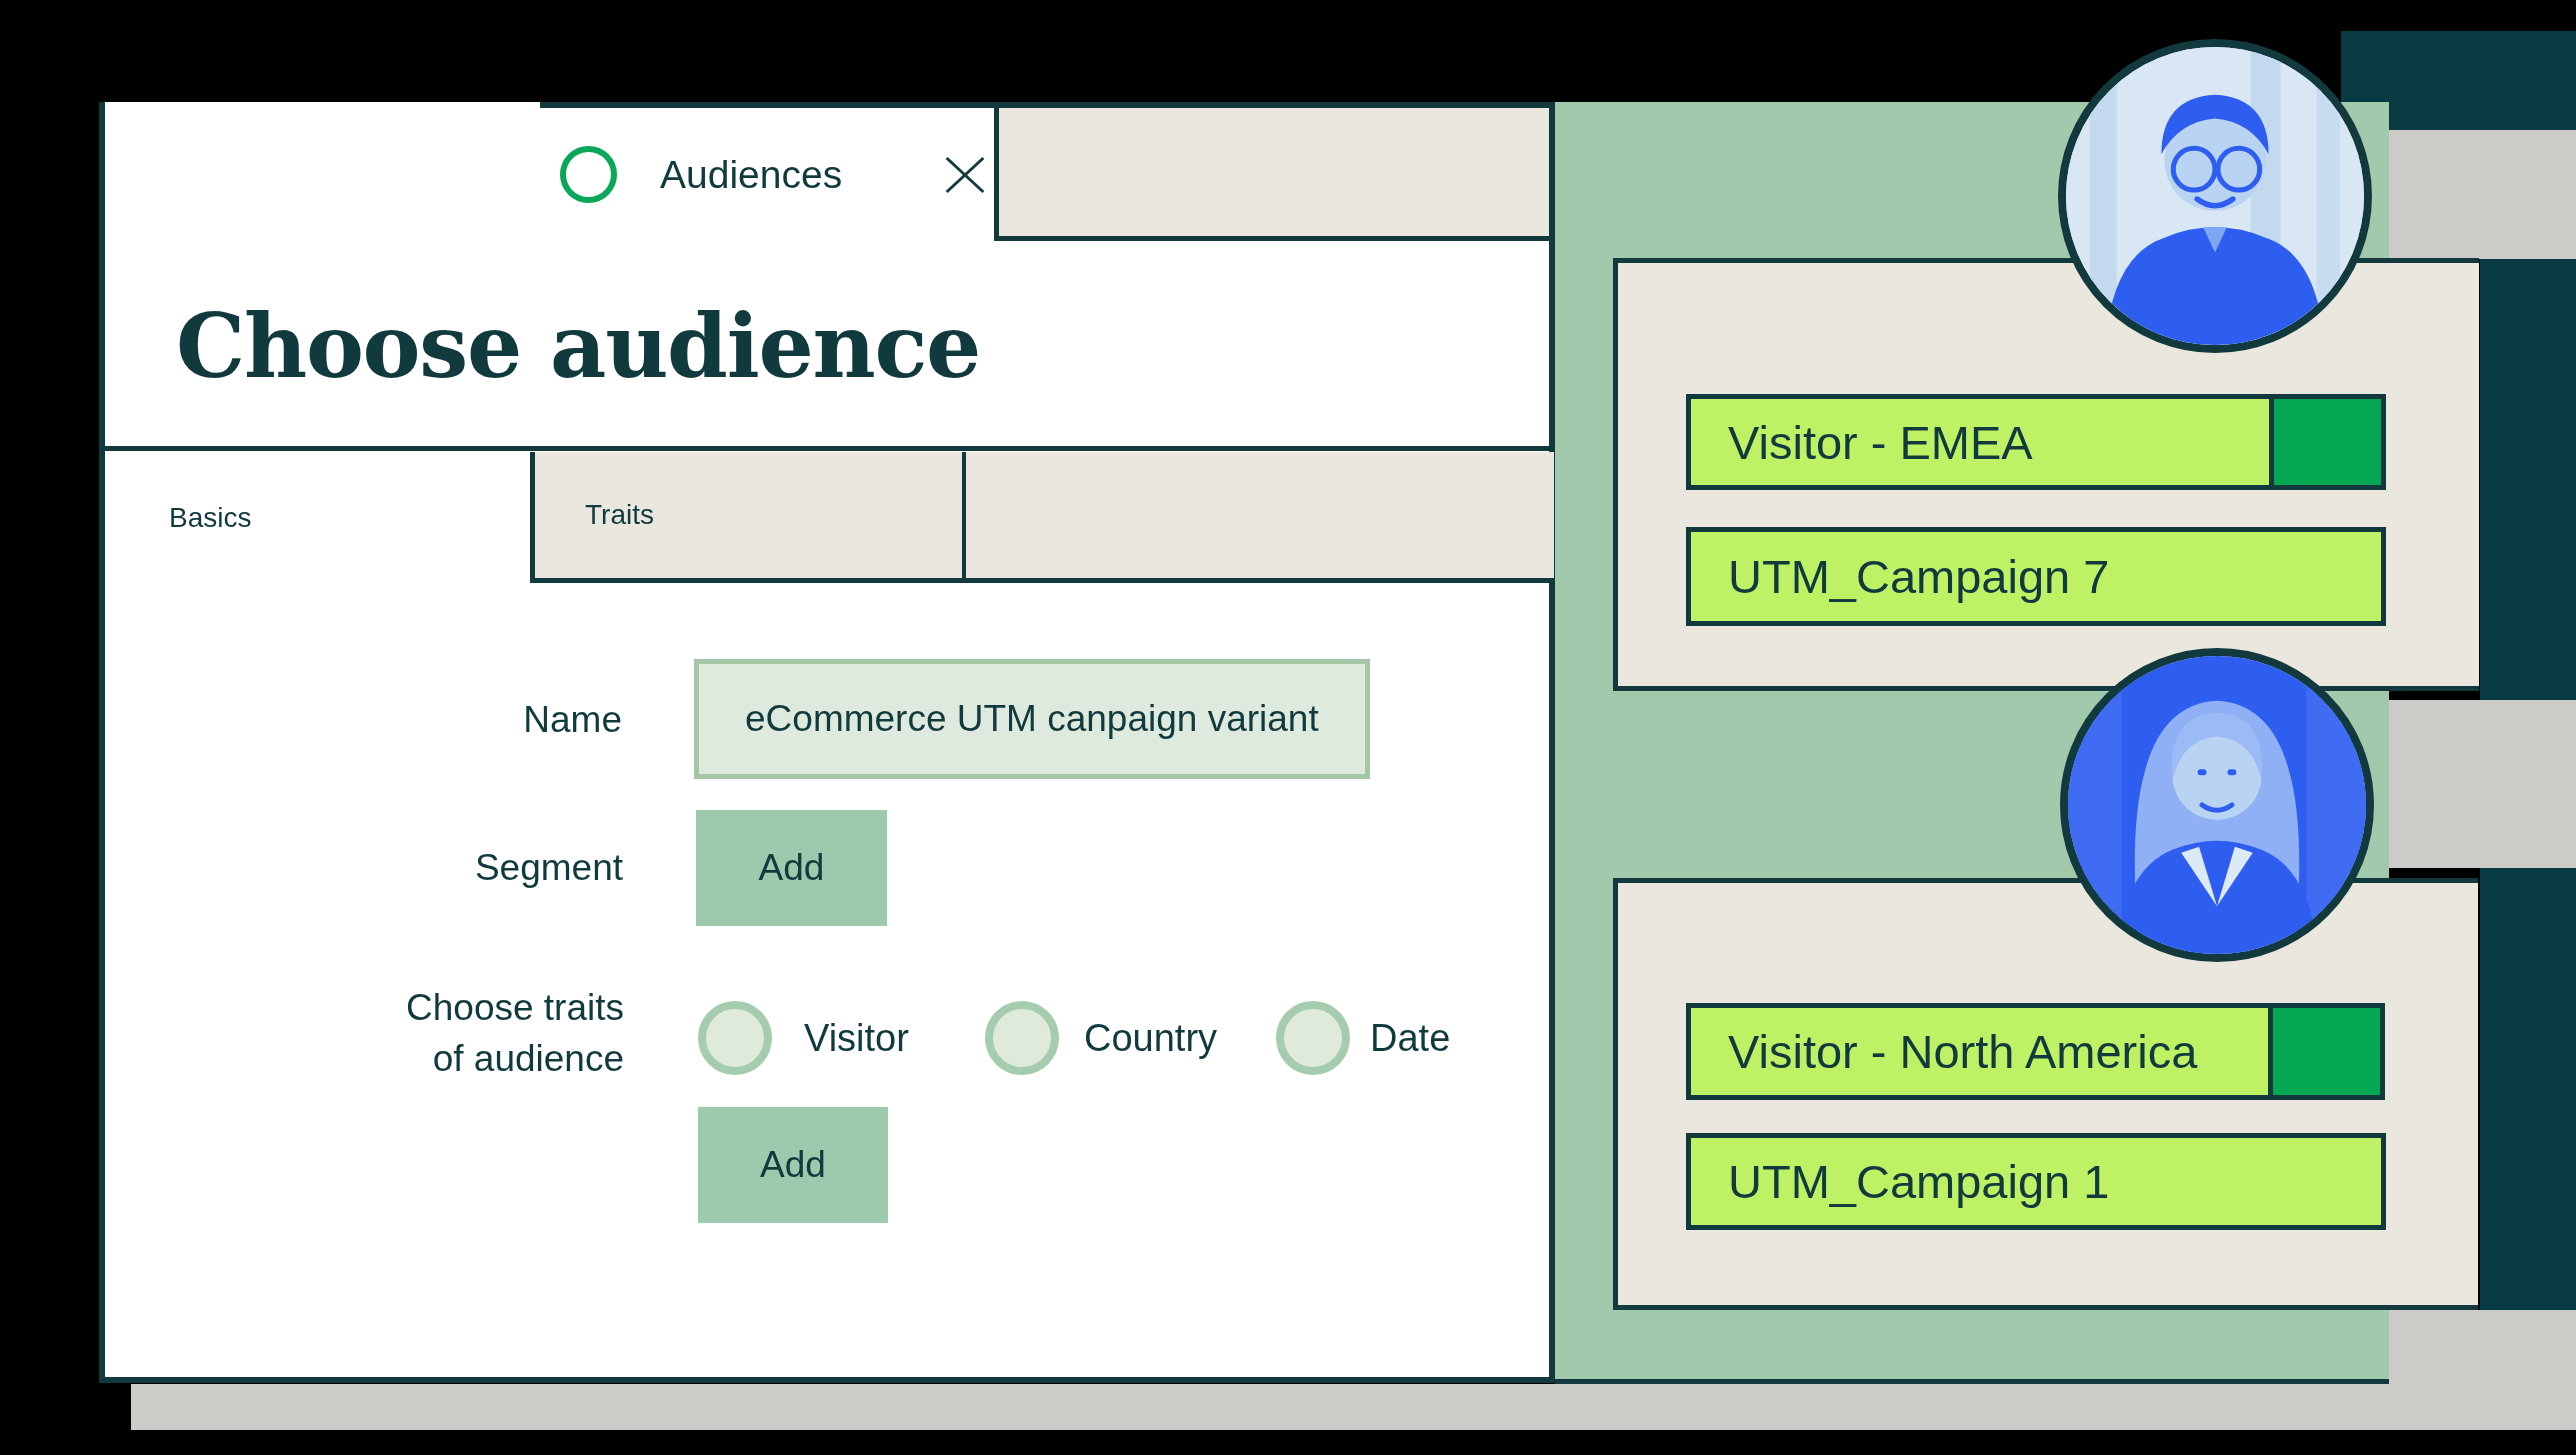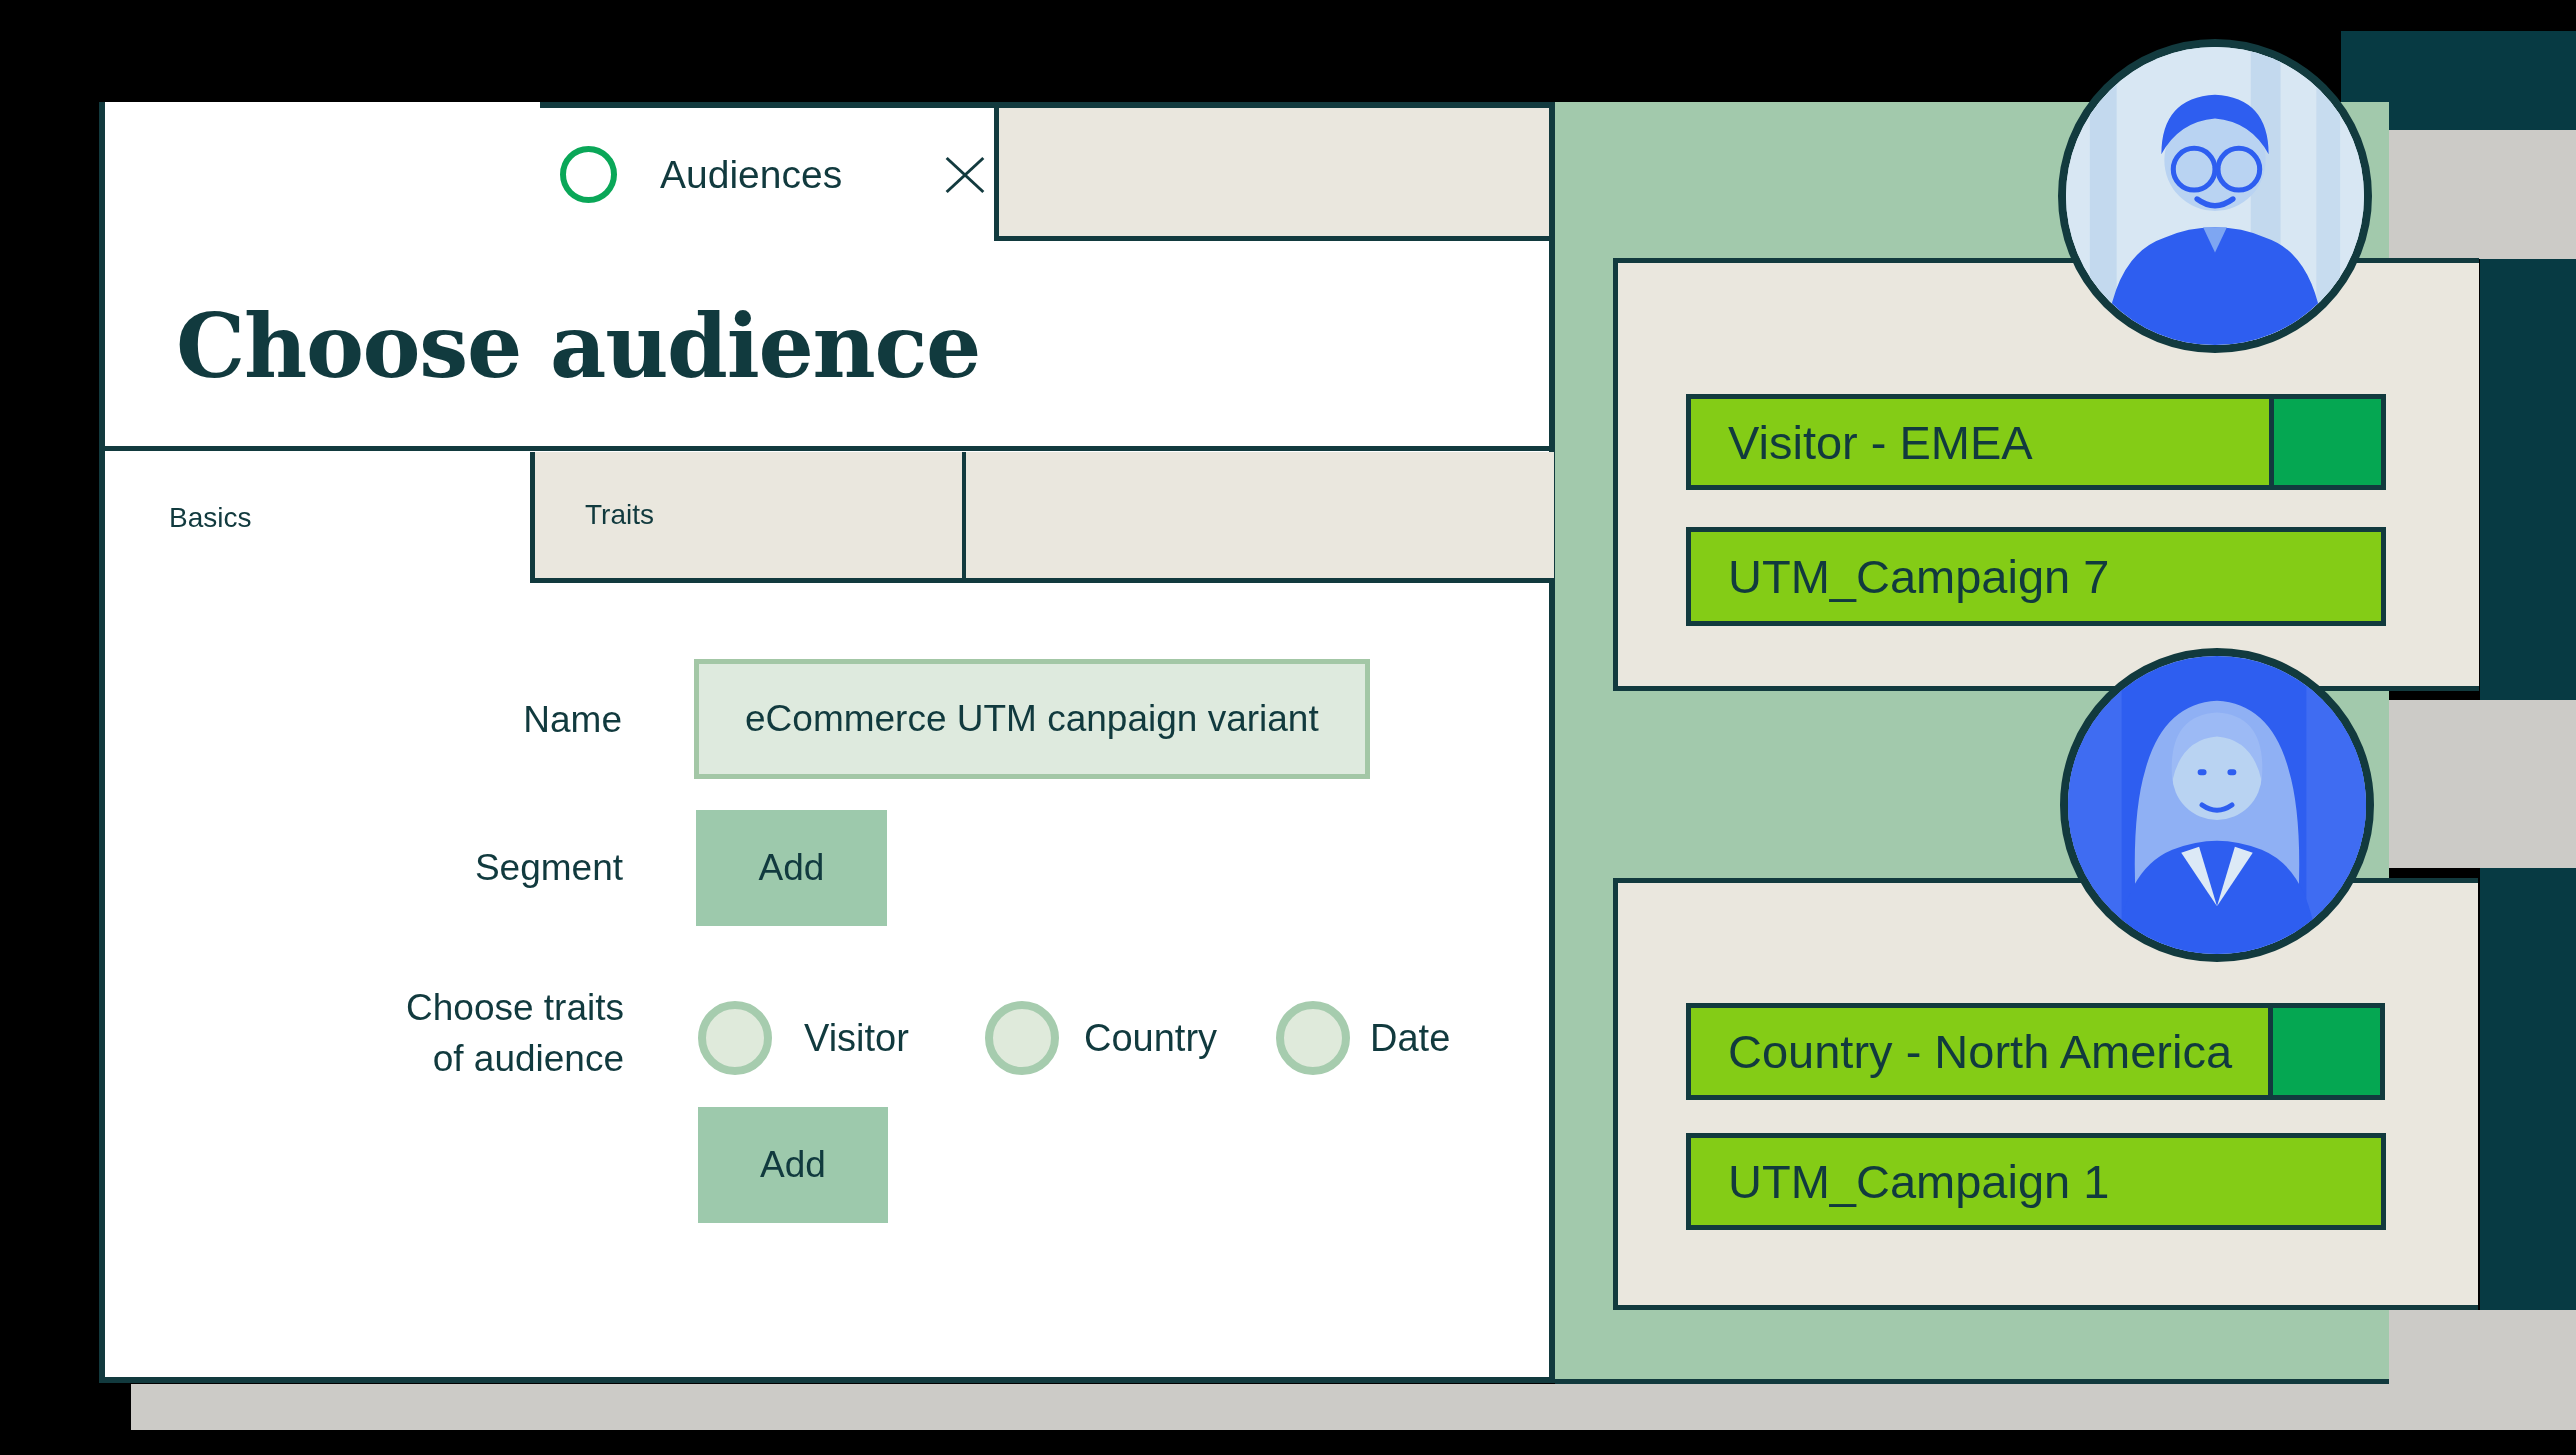--- a/index.html
+++ b/index.html
@@ -27,21 +27,21 @@
   .subtab-traits{background:#eae7de;border-left:5.3px solid #123a3e;border-right:5.3px solid #123a3e;border-bottom:5.3px solid #123a3e;padding-left:50px;}
   .subtab-rest{background:#eae7de;border-bottom:5.3px solid #123a3e;}
   .flabel{font-size:37px;text-align:right;line-height:51px;}
   .input-box{background:#deeade;border:5.3px solid #a3c7a6;display:flex;align-items:center;padding-left:46px;font-size:37px;}
   .add-btn{background:#9dc9ac;display:flex;align-items:center;justify-content:center;font-size:37px;}
   .radio{border-radius:50%;background:#dfeadb;border:8.5px solid #a6ccae;width:74px;height:74px;}
   .rlabel{font-size:38px;line-height:46px;}
 
   
   .card{background:#eae7de;border-left:5.3px solid #123a3e;border-top:5.3px solid #123a3e;border-bottom:5.3px solid #123a3e;}
-  .abox{background:#84cc16;border:5.3px solid #123a3e;display:flex;align-items:center;font-size:47px;}
+  .abox{background:#bef264;border:5.3px solid #123a3e;display:flex;align-items:center;font-size:47px;}
   .abox .txt{padding-left:37px;flex:1 1 auto;white-space:nowrap;}
   .green-cap{width:107px;height:100%;background:#05a752;border-left:5.3px solid #123a3e;flex:0 0 auto;}
 
   
   .avatar{border-radius:50%;border:8.5px solid #123a3e;overflow:hidden;background:#d8e7f3;}
   .avatar svg{display:block;width:100%;height:100%;}
 </style>
 </head>
 <body>
 
@@ -59,21 +59,21 @@
   <div class="abs abox" style="left:1686px;top:394px;width:700px;height:96px;">
     <div class="txt">Visitor - EMEA</div>
     <div class="green-cap"></div>
   </div>
   <div class="abs abox" style="left:1686px;top:527px;width:700px;height:99px;">
     <div class="txt">UTM_Campaign 7</div>
   </div>
 
   <div class="abs card" style="left:1613px;top:878px;width:865px;height:432px;"></div>
   <div class="abs abox" style="left:1686px;top:1003px;width:699px;height:97px;">
-    <div class="txt">Country - North America</div>
+    <div class="txt">Visitor - North America</div>
     <div class="green-cap"></div>
   </div>
   <div class="abs abox" style="left:1686px;top:1133px;width:700px;height:97px;">
     <div class="txt">UTM_Campaign 1</div>
   </div>
 
   <div class="abs avatar" style="left:2058px;top:39px;width:314px;height:314px;">
     <svg viewBox="0 0 100 100">
       <rect width="100" height="100" fill="#d8e7f3"></rect>
       <rect x="8" width="9" height="100" fill="#c3d9ee"></rect>

